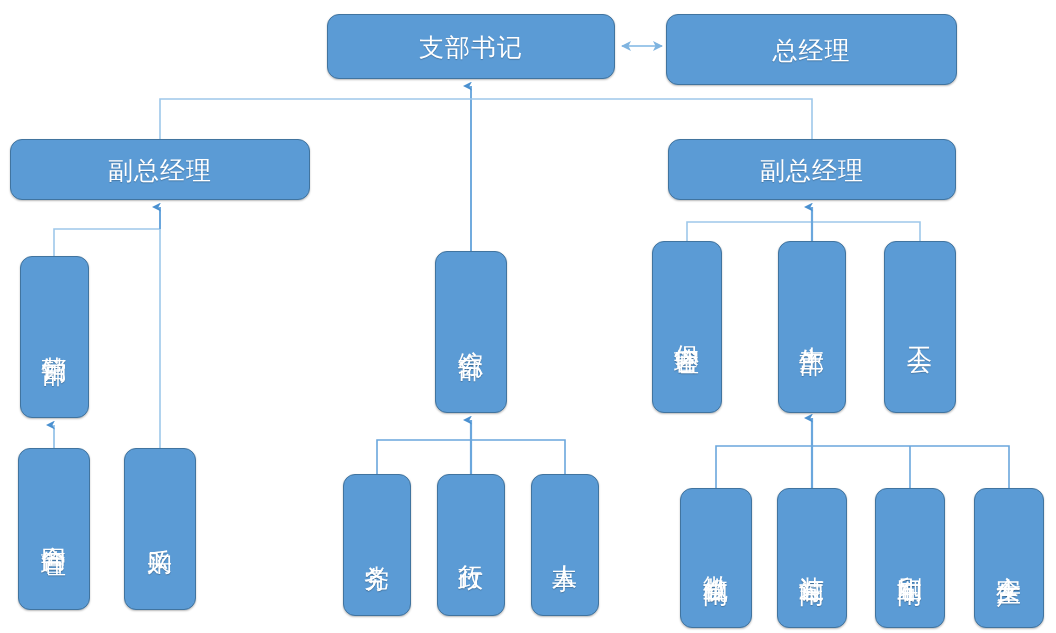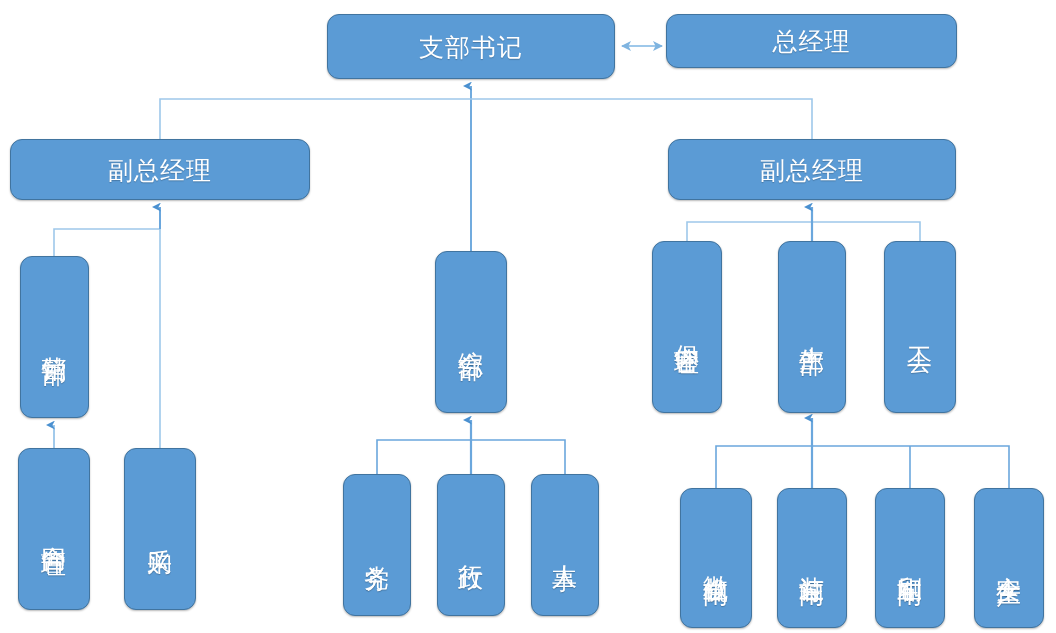--- a/index.html
+++ b/index.html
@@ -106,21 +106,21 @@
       <path d="M716,488 L716,446 L1009,446 L1009,488" fill="none" stroke="#6ba7dd" stroke-width="1.6"></path>
       <path d="M910,488 L910,446" fill="none" stroke="#6ba7dd" stroke-width="1.6"></path>
       <line x1="812" y1="488" x2="812" y2="418" stroke="#6ba7dd" stroke-width="2.2" marker-end="url(#arrowUp)"></line>
     </g>
   </svg>
 
   <div class="node horizontal" style="left: 327px; top: 14px; width: 288px; height: 65px; background: rgb(91, 155, 213); border-color: rgb(65, 116, 159); color: rgb(255, 255, 255);">
     <span>支部书记</span>
   </div>
 
-  <div class="node horizontal" style="left: 666px; top: 14px; width: 291px; height: 54px; background: rgb(91, 155, 213); border-color: rgb(65, 116, 159); color: rgb(255, 255, 255);">
+  <div class="node horizontal" style="left: 666px; top: 14px; width: 291px; height: 71px; background: rgb(91, 155, 213); border-color: rgb(65, 116, 159); color: rgb(255, 255, 255);">
     <span>总经理</span>
   </div>
 
   <div class="node horizontal" style="left: 10px; top: 139px; width: 300px; height: 61px; background: rgb(91, 155, 213); border-color: rgb(65, 116, 159); color: rgb(255, 255, 255);">
     <span>副总经理</span>
   </div>
 
   <div class="node horizontal" style="left: 668px; top: 139px; width: 288px; height: 61px; background: rgb(91, 155, 213); border-color: rgb(65, 116, 159); color: rgb(255, 255, 255);">
     <span>副总经理</span>
   </div>

